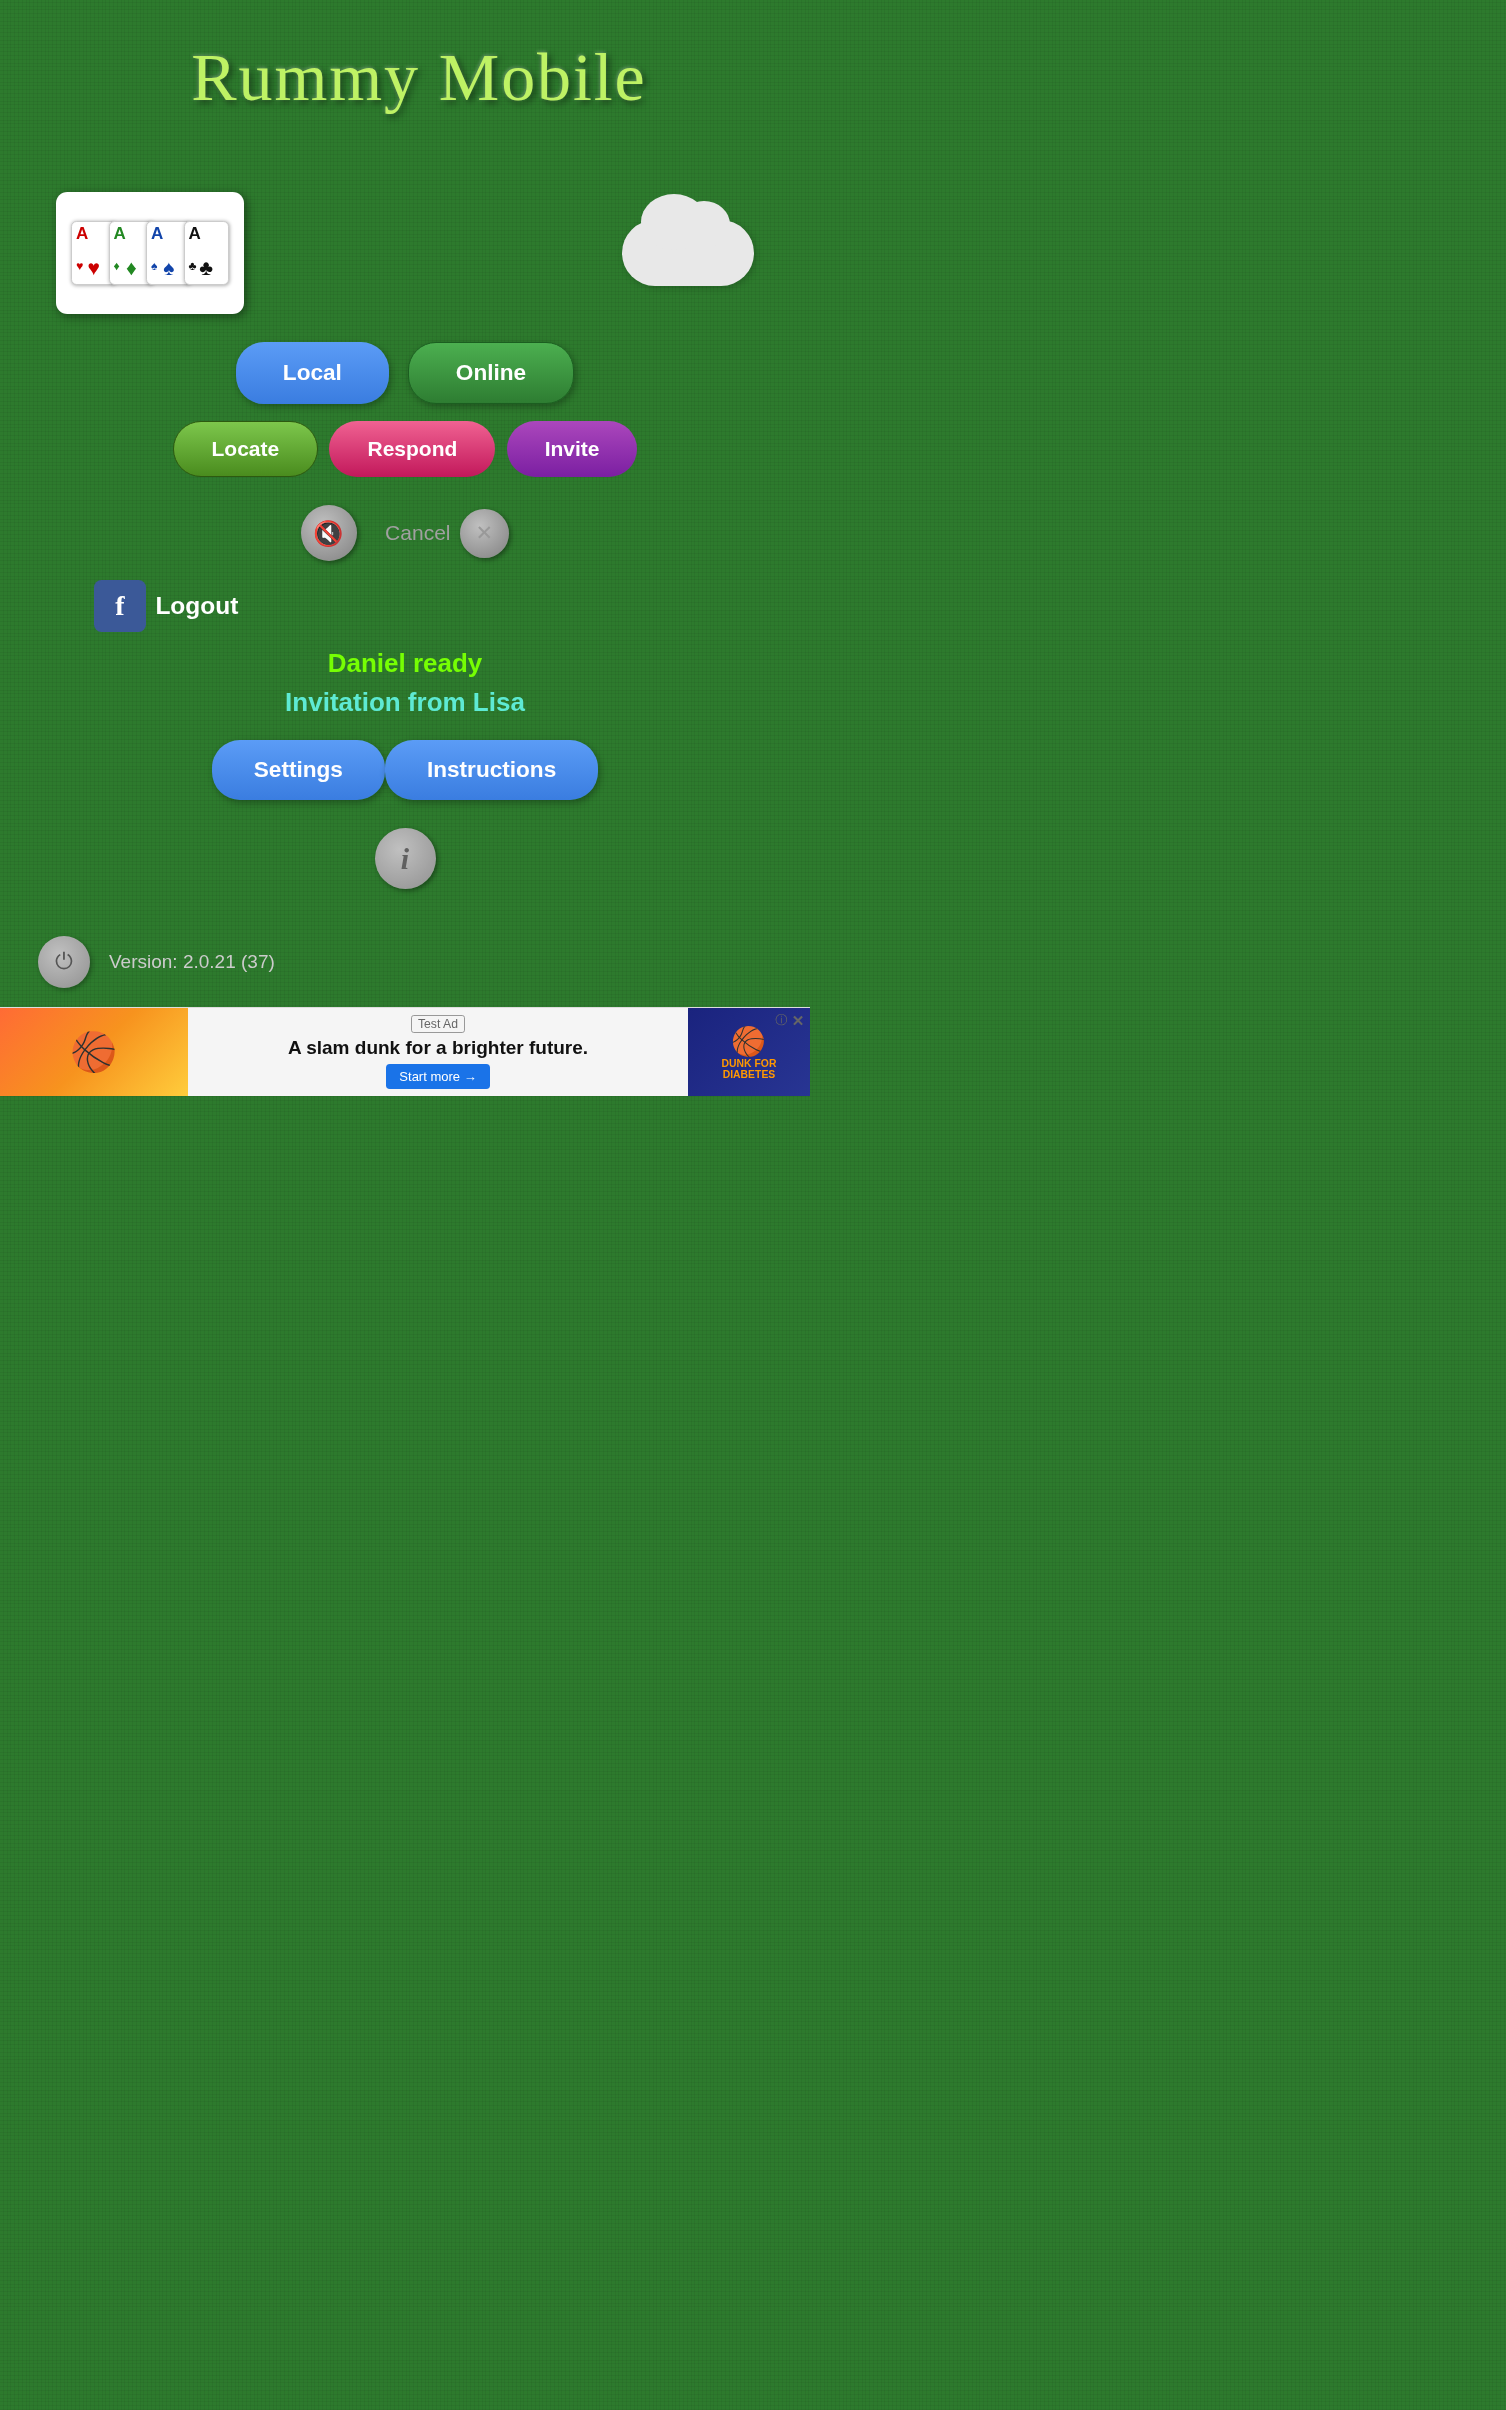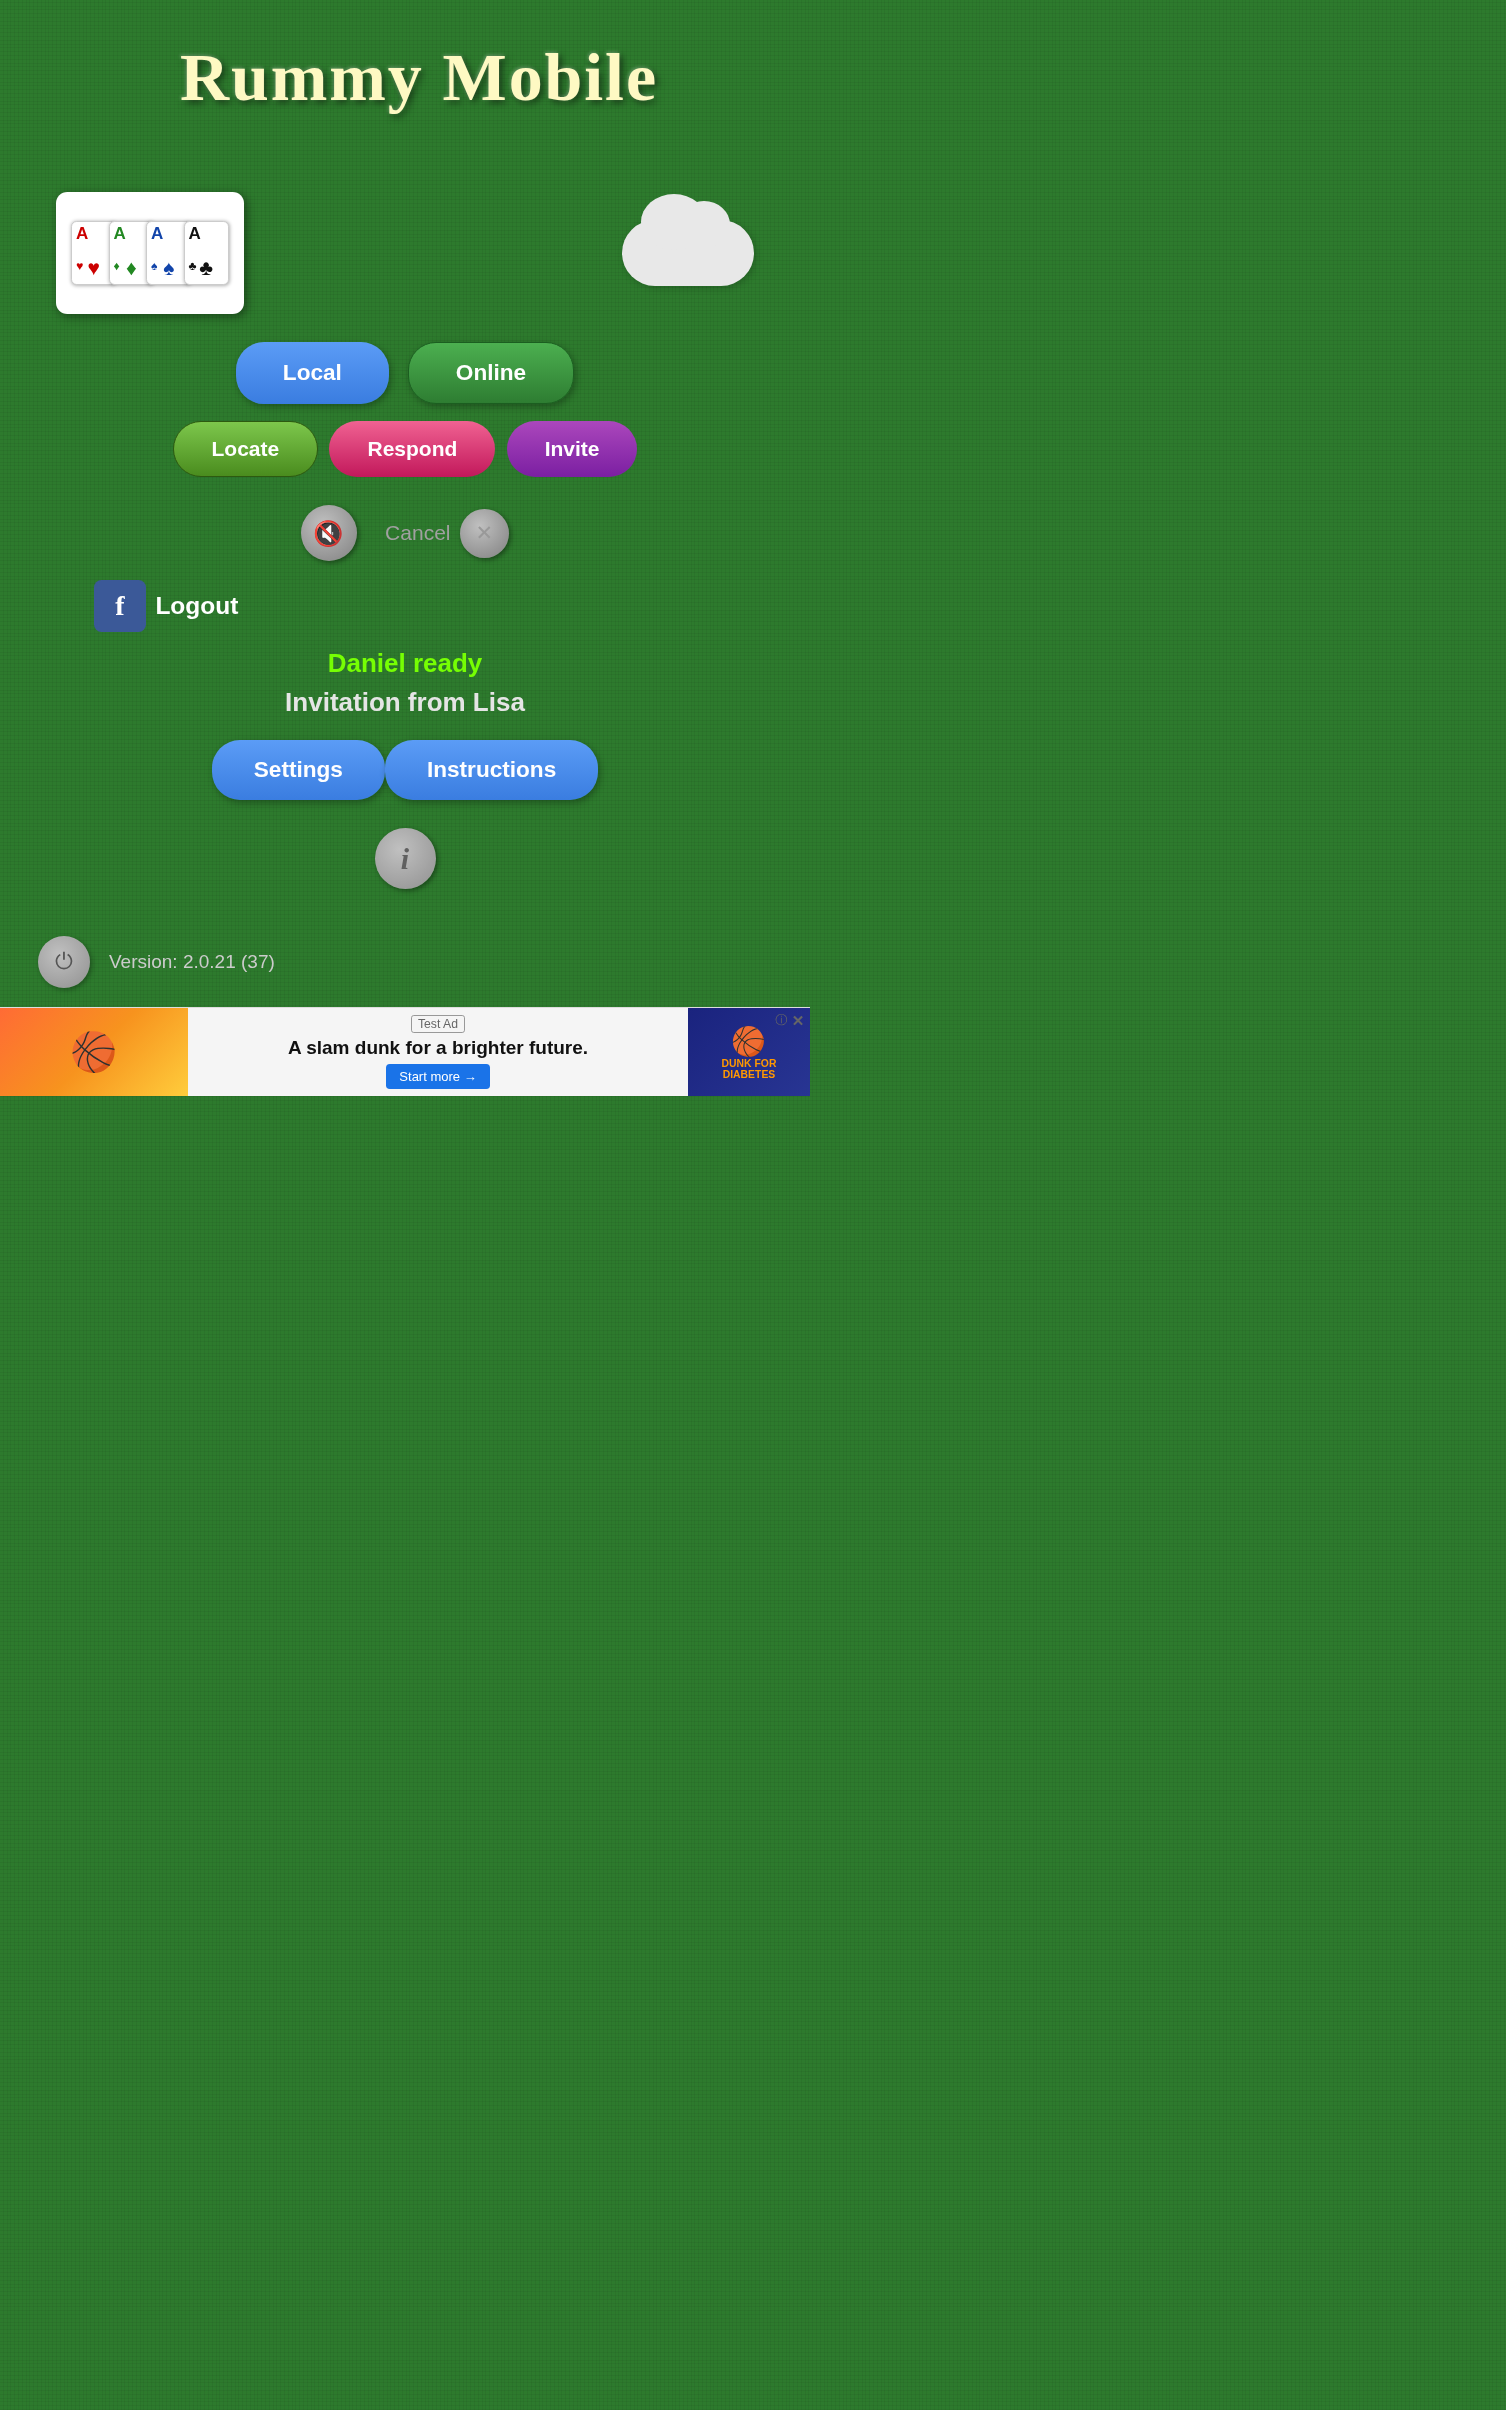--- a/index.html
+++ b/index.html
@@ -15,22 +15,22 @@
       display: flex;
       flex-direction: column;
       align-items: center;
       position: relative;
       overflow-x: hidden;
     }
 
     
     .title {
       font-size: 68px;
-      font-weight: 700;
-      color: #fef9c3;
+      font-weight: 400;
+      color: #bef264;
       text-shadow: 2.8px 2.8px 7.5px rgba(0,0,0,0.5), -0.9px -0.9px 3.8px rgba(255,255,255,0.3);
       font-family: Georgia, 'Times New Roman', serif;
       margin-top: 38px;
       letter-spacing: 1.9px;
       margin-left: 28px;
     }
 
     
     .cards-row {
       display: flex;
@@ -298,21 +298,21 @@
     
     .daniel-ready {
       color: #76ff03;
       font-size: 26px;
       font-weight: bold;
       text-align: center;
       margin-top: 16px;
     }
 
     .invitation-text {
-      color: #e5e5e5;
+      color: #5eead4;
       font-size: 26px;
       font-weight: bold;
       margin-top: 7.5px;
     }
 
     
     .bottom-btns {
       display: flex;
       margin-top: 22.6px;
       justify-content: center;

